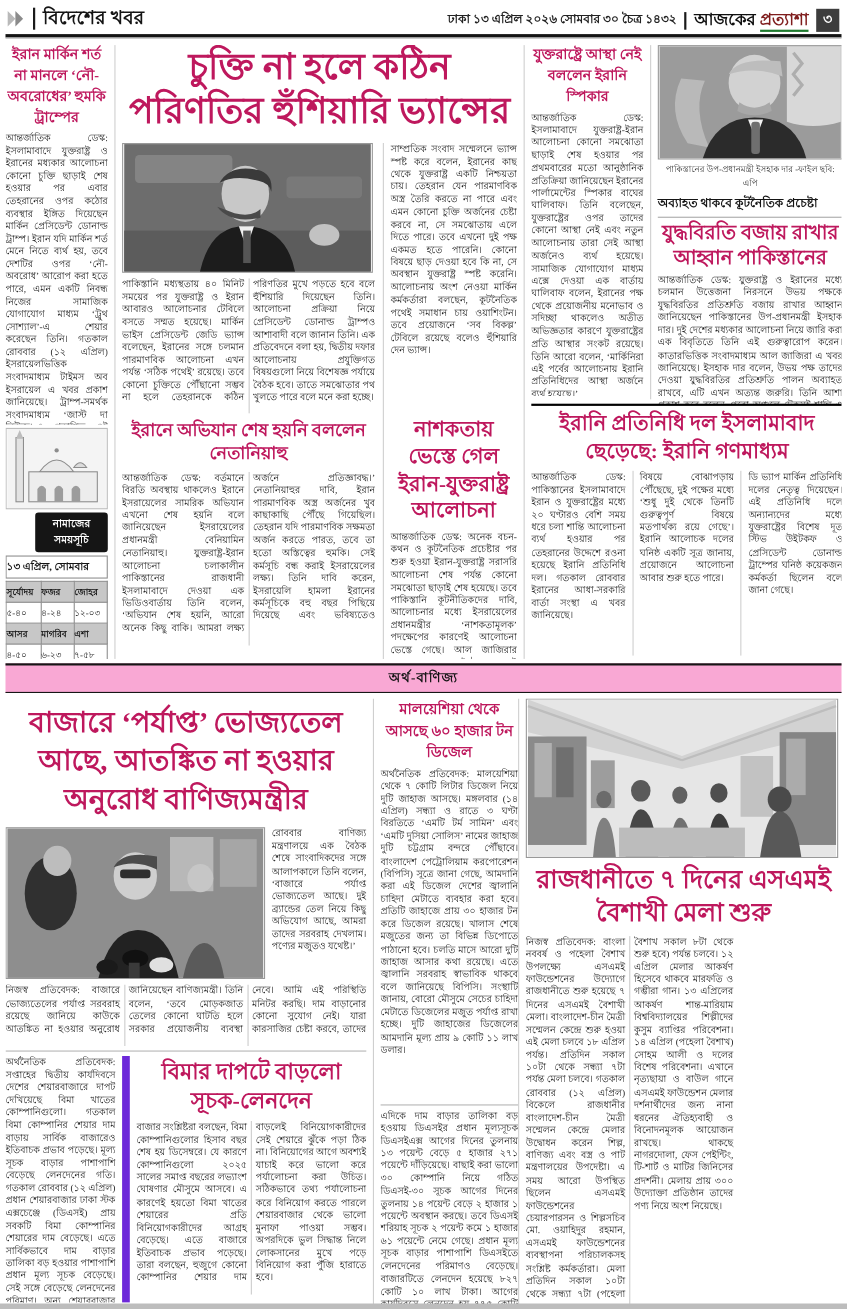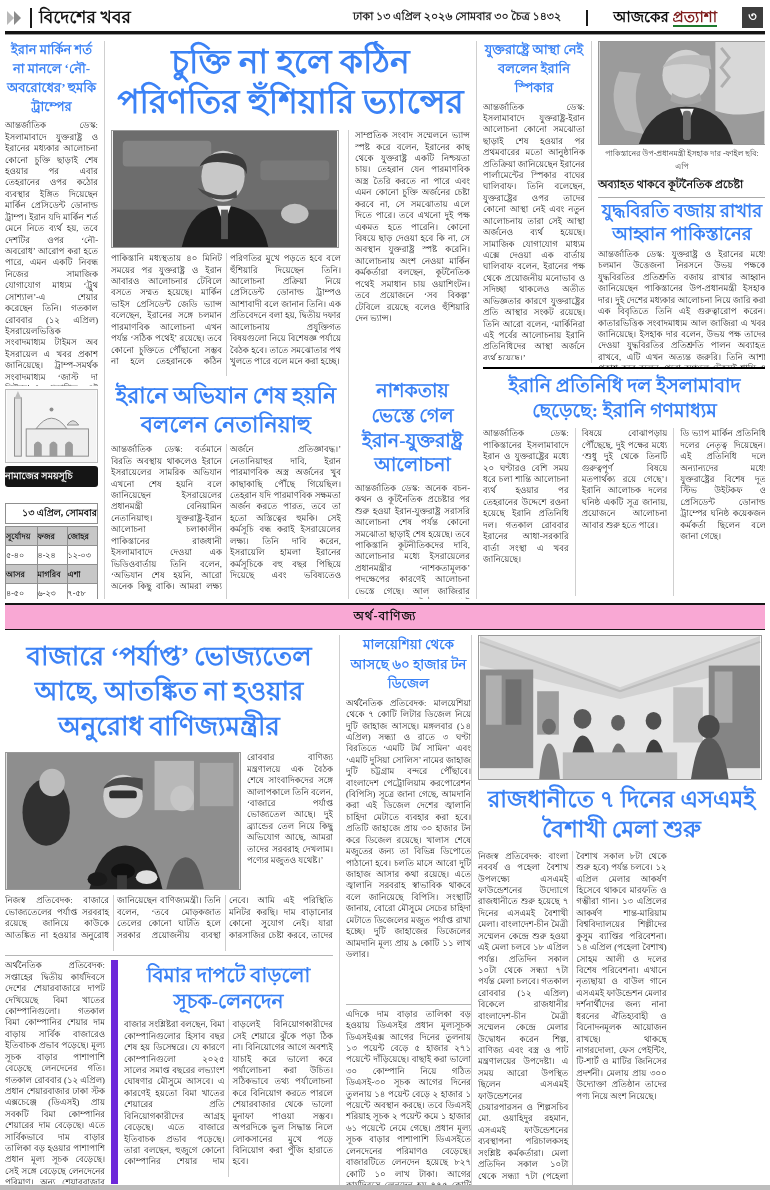--- a/index.html
+++ b/index.html
@@ -3,71 +3,71 @@
 <meta charset="utf-8">
 <style>
   * { margin:0; padding:0; box-sizing:border-box; }
   html,body { background:#e9e9e9; }
   .page {
     width:770px; height:1190px; margin:0 auto; background:#ffffff;
     font-family:"Liberation Serif", serif; color:#141414;
     padding:4px 5px 0 5px; overflow:hidden; position:relative;
   }
   
-  .topbar { display:flex; justify-content:space-between; align-items:center; height:27px; padding:0 2px; }
+  .topbar { display:flex; justify-content:space-between; align-items:flex-end; height:27px; padding:0 2px; }
   .tb-left { display:flex; align-items:center; gap:7px; }
   .logo-chev { display:inline-block; width:16px; height:18px; position:relative; }
   .logo-chev::before, .logo-chev::after {
     content:""; position:absolute; top:2px; border-top:7px solid transparent; border-bottom:7px solid transparent;
   }
   .logo-chev::before { left:0; border-left:7px solid #b9b9b9; }
   .logo-chev::after  { left:7px; border-left:7px solid #8b8b8b; }
   .tb-vbar  { width:2px; height:20px; background:#1a1a1a; display:inline-block; }
   .tb-vbar2 { width:2px; height:16px; background:#1a1a1a; display:inline-block; }
   .section-label { font-size:17px; font-weight:700; letter-spacing:.2px; }
-  .tb-right { display:flex; align-items:center; gap:25px; }
+  .tb-right { display:flex; align-items:center; gap:7px; }
   .dateline { font-size:11px; font-weight:700; color:#222; }
   .masthead { font-size:15px; font-weight:700; white-space:nowrap; }
   .masthead .m1 { color:#101010; }
   .masthead .m2 { color:#7f1d1d; border-bottom:2px solid #1f7a2e; padding-bottom:0px; }
   .pagebox {
     width:21px; height:21px; background:#3d3d3d; color:#fff; font-size:13px; font-weight:700;
     display:inline-flex; align-items:center; justify-content:center;
   }
   .rule { height:3px; border-top:3px solid #141414; border-bottom:1px solid #9a9a9a; margin-bottom:6px; }
 
   
   .tiny { font-size:8.6px; line-height:1.33; text-align:justify; color:#1d1d1d; overflow:hidden; }
   .cols2 { columns:2; column-gap:8px; column-rule:1px solid #cccccc; column-fill:auto; }
   .cols3 { columns:3; column-gap:8px; column-rule:1px solid #cccccc; column-fill:auto; }
   .grayline { border-top:1px solid #b5b5b5; margin:4px 0; }
-  h1,h2,h3 { font-weight:700; text-align:center; color:#3b82f6; }
+  h1,h2,h3 { font-weight:700; text-align:center; color:#be185d; }
 
   
   .top-grid { display:flex; height:558px; overflow:hidden; }
   .top-grid > div + div { border-left:1px solid #cfcfcf; padding-left:6px; }
   .rail { width:99px; flex:none; padding-right:6px; }
   .rail-head { font-size:13px; line-height:1.45; margin-bottom:4px; }
   .rail .tiny { height:266px; margin-bottom:3px; }
   .mosque { width:100%; height:74px; display:block; border:1px solid #bbb; }
   .prayer { margin-top:3px; }
-  .prayer-band { background:#151515; color:#fff; font-size:9.5px; font-weight:700; text-align:left; padding:3px 0; border-radius:3px; }
-  .prayer-date { border:1px solid #8f8f8f; font-size:9.5px; font-weight:700; text-align:right; padding:2px 0; margin-top:16px; }
+  .prayer-band { background:#151515; color:#fff; font-size:9.5px; font-weight:700; text-align:center; padding:3px 0; border-radius:3px;margin-left:27px; }
+  .prayer-date { border:1px solid #8f8f8f; font-size:9.5px; font-weight:700; text-align:left; padding:2px 0; margin-top:3px; }
   .prayer table { width:100%; border-collapse:collapse; margin-top:2px; }
   .prayer td { border:1px solid #8f8f8f; font-size:8px; text-align:left; padding:2.5px 0; }
   .prayer tr.hd td { background:#c7c7c7; font-weight:700; }
 
   .center { width:372px; flex:none; padding-right:6px; }
   .main-head { font-size:33px; line-height:1.2; margin:2px 0 8px 0; }
   .center-row { display:flex; gap:7px; }
   .c-left { width:230px; flex:none; }
   .c-right { flex:1; border-left:1px solid #cfcfcf; padding-left:6px; }
   .photo { display:block; border:1px solid #999; }
   .c-left .tiny.u1 { height:123px; margin-top:5px; }
-  .neta-head { font-size:22px; line-height:1.3; margin:6px 0 5px 0; }
+  .neta-head { font-size:16px; line-height:1.3; margin:6px 0 5px 0; }
   .c-left .tiny.u2 { height:158px; }
   .c-right .tiny.r1 { height:243px; }
   .nash-head { font-size:19px; line-height:1.3; margin:6px 0 5px 0; }
   .c-right .tiny.r2 { height:158px; }
 
   .tr-area { flex:1; }
   .tr-top { display:flex; gap:6px; height:322px; }
   .speaker-col { width:102px; flex:none; }
   .speaker-head { font-size:13px; line-height:1.45; margin-bottom:4px; }
   .speaker-col .tiny { height:258px; }

